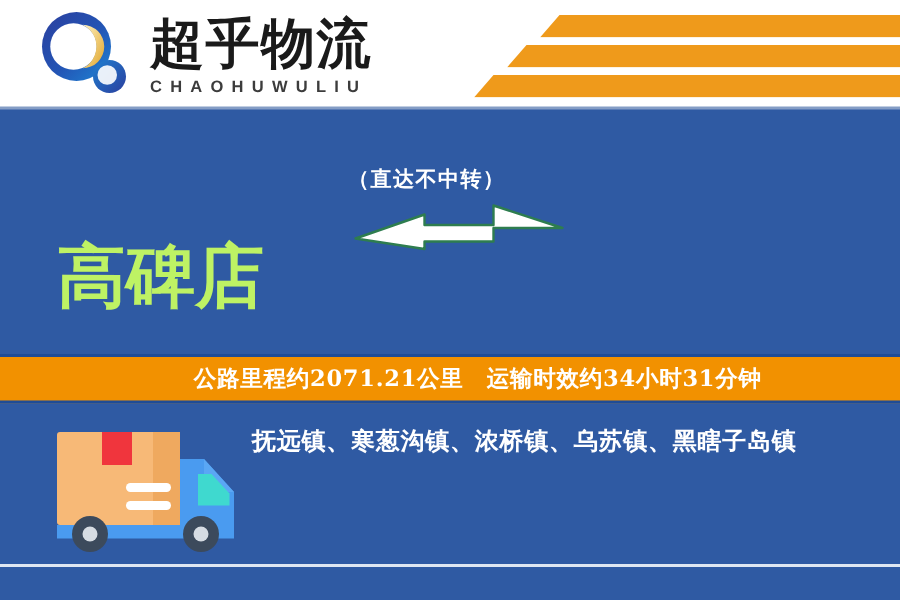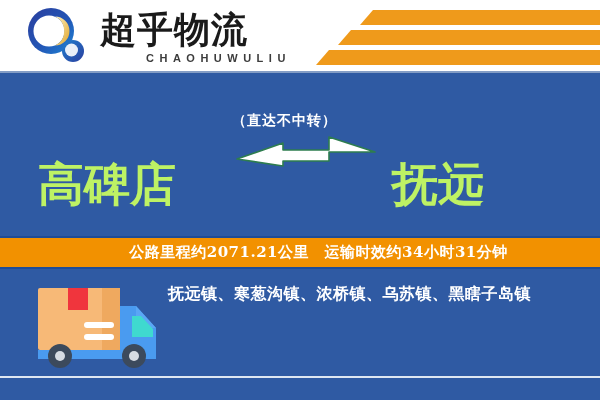--- a/index.html
+++ b/index.html
@@ -61,21 +61,20 @@
 
   .logo-en {
     font-family: "Liberation Sans", sans-serif;
     font-weight: bold;
     font-size: 11px;
     line-height: 14px;
     color: #3c3c3c;
     letter-spacing: 5.5px;
     margin-top: 3px;
     white-space: nowrap;
-    margin-left: 46px;
   }
 
   
   .stripes {
     position: absolute;
     right: 0;
     top: 6px;
     width: 290px;
     height: 62px;
   }
@@ -276,21 +275,20 @@
 
       <div class="arrow-wrap">
         <svg width="142" height="34" viewBox="0 0 142 34" xmlns="http://www.w3.org/2000/svg">
           <polygon points="2,24 48,8 48,15 94,15 94,2 140,17 94,17 94,26 48,26 48,31" fill="#ffffff" stroke="#2e7d4f" stroke-width="1.6" stroke-linejoin="round"></polygon>
         </svg>
       </div>
 
       <div class="route-note bottom">【往返运输】</div>
     </div>
 
-    <div class="city dest">抚远</div>
   </div>
 
   <div class="info-bar">
     <div class="info-text">公路里程约2071.21公里　运输时效约34小时31分钟</div>
   </div>
 
   <div class="bottom">
 
     <div class="truck">
       <svg width="132" height="92" viewBox="0 0 132 92" xmlns="http://www.w3.org/2000/svg">

